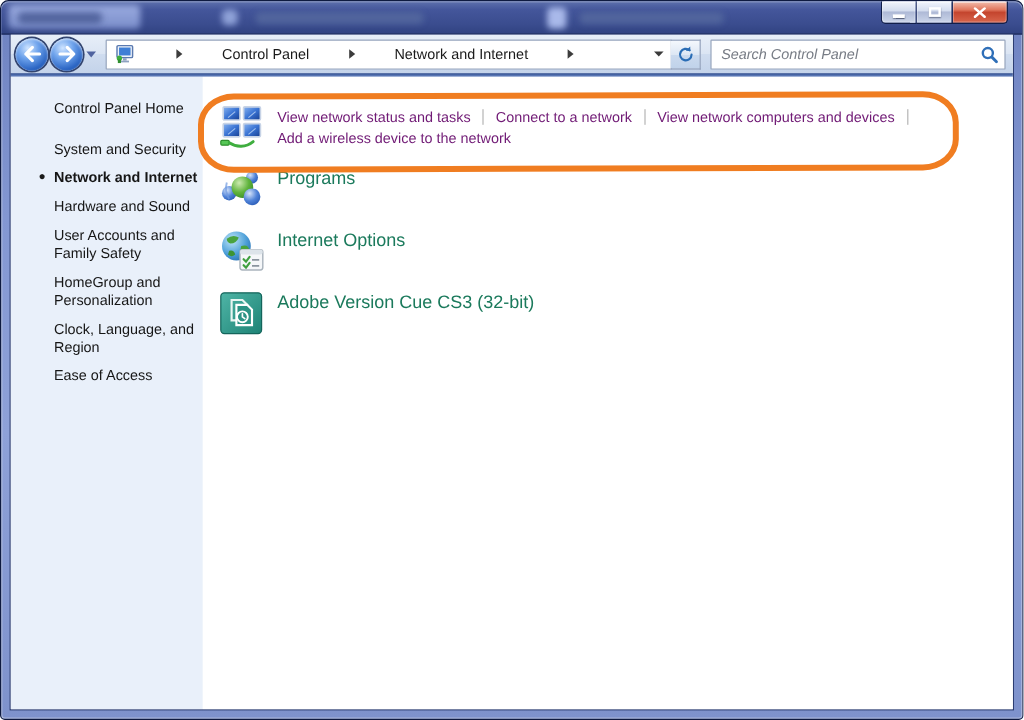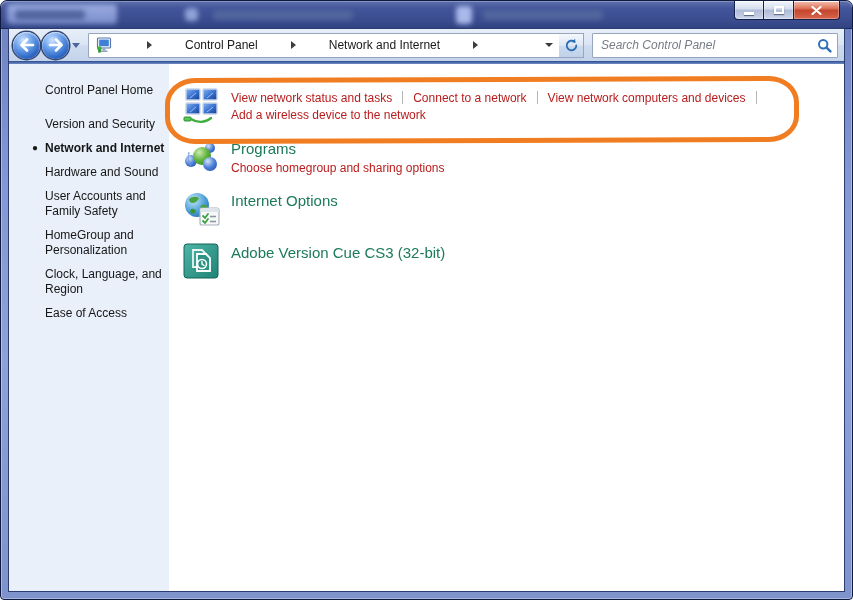--- a/index.html
+++ b/index.html
@@ -128,21 +128,21 @@
     position:absolute; left:-4px; top:13px; width:634px; height:66px;
     border:5px solid #f07d21; border-radius:30px / 26px;
     transform:rotate(-0.2deg); pointer-events:none; z-index:3;
   }
 
   .category { display:flex; align-items:flex-start; margin-bottom:14px; position:relative; z-index:1; }
   .cat-icon { flex:none; width:38px; height:38px; margin-right:10px; cursor:pointer; }
   .cat-text { padding-top:1px; }
   .cat-title { display:inline-block; font-size:15px; line-height:18px; color:#1b7a5c; cursor:pointer; text-decoration:none; }
   .cat-links { margin-top:3px; font-size:12px; line-height:15px; max-width:600px; }
-  .task-link { color:#b91c1c; cursor:pointer; white-space:nowrap;text-align:center; }
+  .task-link { color:#701a75; cursor:pointer; white-space:nowrap;text-align:center; }
   .link-sep { display:inline-block; width:1px; height:13px; background:#b5b5b5; margin:0 10px; vertical-align:-2px; }
   .links-row2 { margin-top:2px; }
 </style>
 </head>
 <body>
 
 <div class="window">
 
   <div class="titlebar">
     <div class="blur-tabs">
@@ -223,21 +223,21 @@
       </div>
     </div>
     <div class="nav-sep"></div>
 
     <div class="body-area">
 
       <div class="sidebar">
         <div class="side-home">Control Panel Home</div>
 
         <div class="side-item">
-          <span>Version and Security</span>
+          <span>System and Security</span>
         </div>
         <div class="side-item active">
           <span class="side-bullet">●</span>
           <span>Network and Internet</span>
         </div>
         <div class="side-item">
           <span>Hardware and Sound</span>
         </div>
         <div class="side-item">
           <span>User Accounts and Family Safety</span>
@@ -305,23 +305,20 @@
               </defs>
               <circle cx="27" cy="9" r="5" fill="url(#blu)"></circle>
               <circle cx="8" cy="22" r="6" fill="url(#blu)"></circle>
               <circle cx="19" cy="17" r="9" fill="url(#grn)"></circle>
               <circle cx="27" cy="25" r="7" fill="url(#blu)"></circle>
               <path d="M6,13 Q4,20 8,27" stroke="#6f9ae0" stroke-width="1.6" fill="none" opacity="0.7"></path>
             </svg>
           </div>
           <div class="cat-text">
             <a class="cat-title">Programs</a>
-            <div class="cat-links">
-              <span class="task-link">Choose homegroup and sharing options</span>
-            </div>
           </div>
         </div>
 
         <div class="category">
           <div class="cat-icon">
             <svg width="38" height="38" viewBox="0 0 38 38">
               <defs>
                 <radialGradient id="glb" cx="0.35" cy="0.3" r="0.9">
                   <stop offset="0" stop-color="#bfe6f8"></stop>
                     <stop offset="0.55" stop-color="#4d9fd8"></stop>

